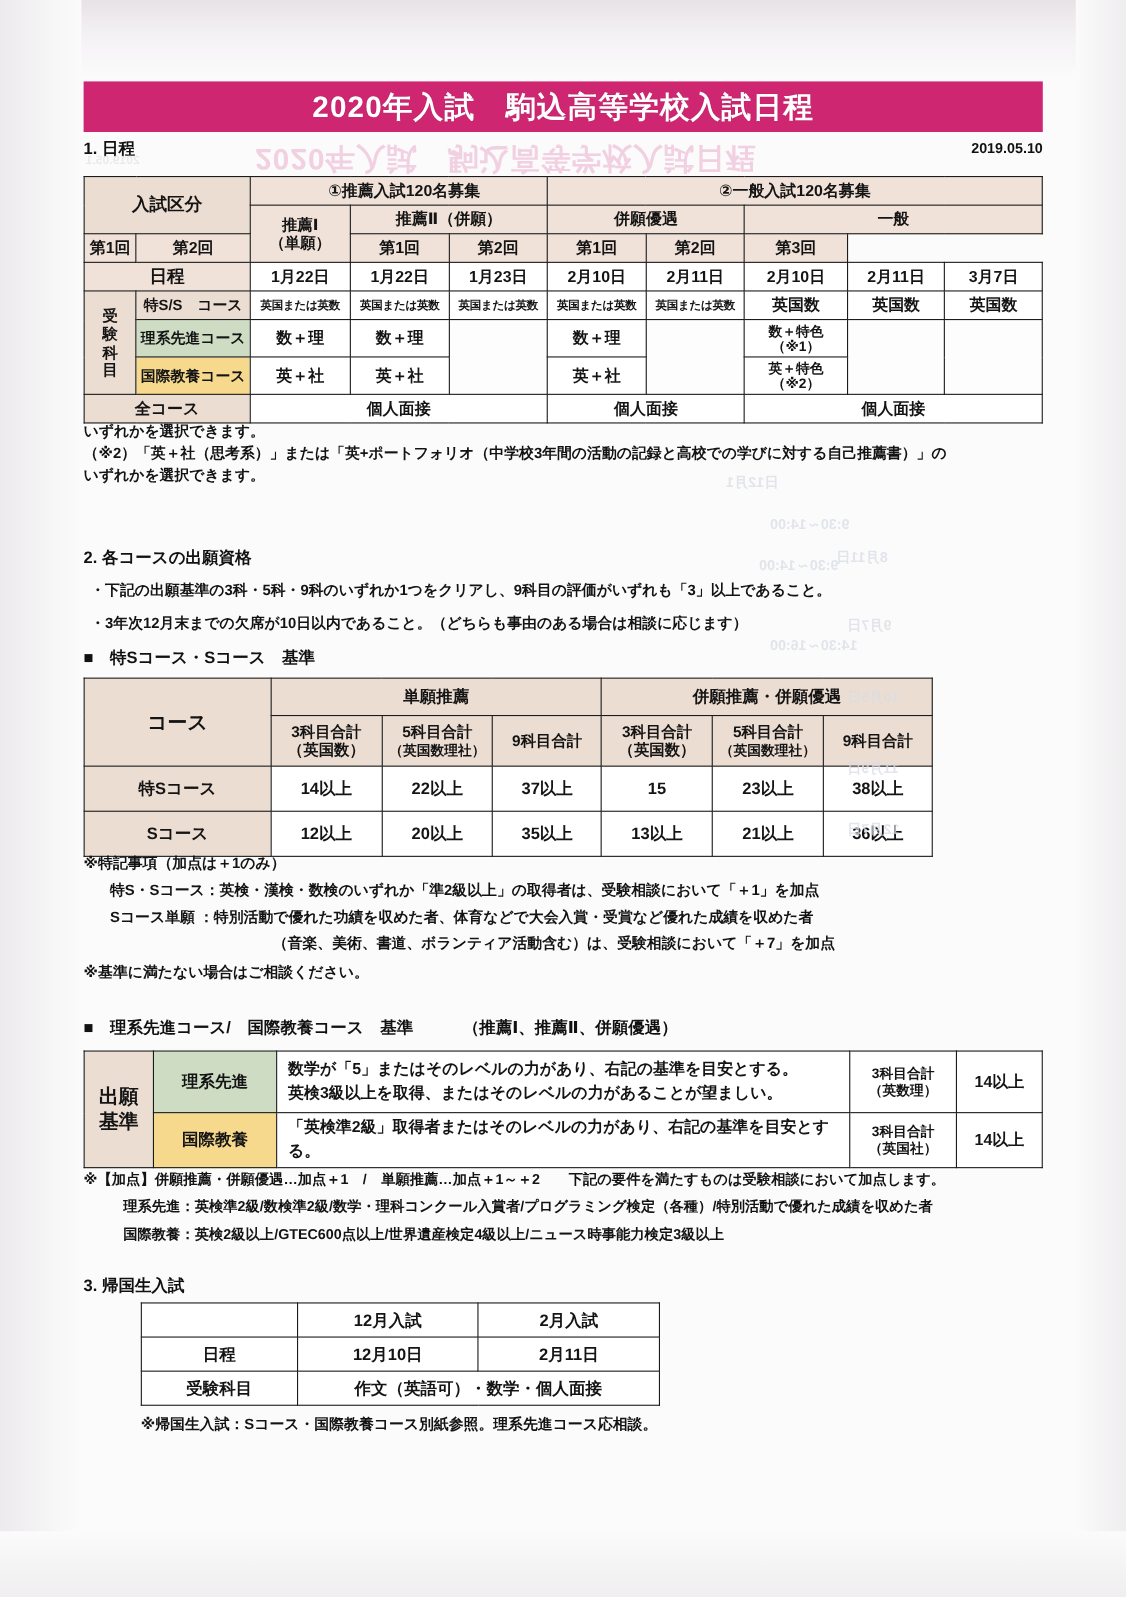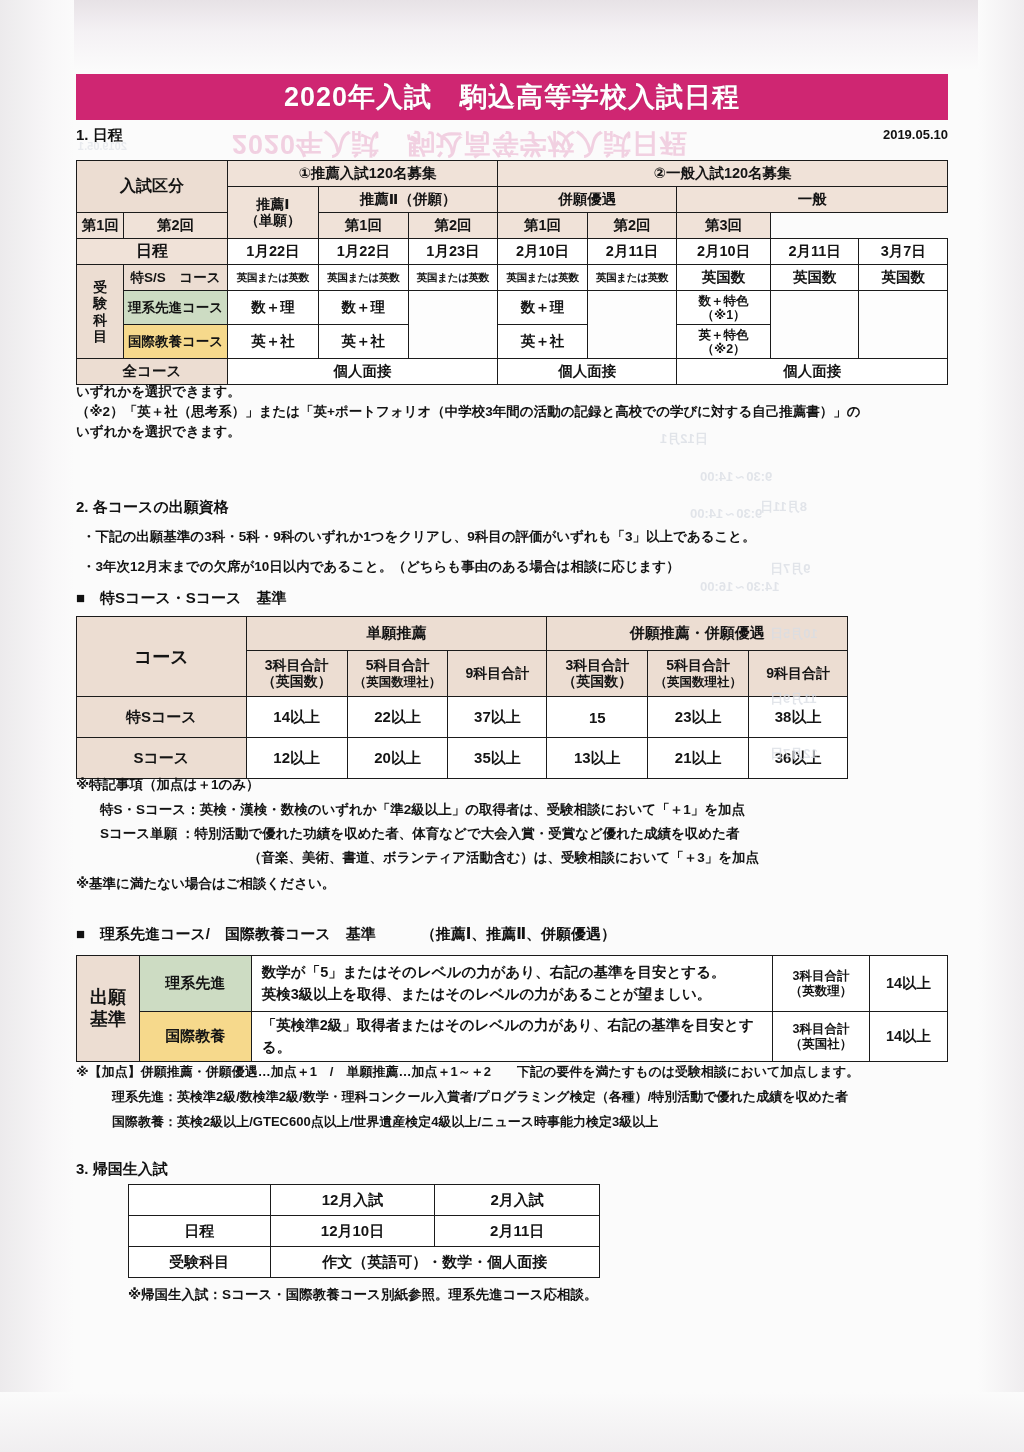--- a/index.html
+++ b/index.html
@@ -274,21 +274,21 @@
         <td>13以上</td>
         <td>21以上</td>
         <td>36以上</td>
       </tr>
     </tbody>
   </table>
 
   <div class="note" style="left:76px; top:775px;">※特記事項（加点は＋1のみ）</div>
   <div class="note" style="left:100px; top:800px;">特S・Sコース：英検・漢検・数検のいずれか「準2級以上」の取得者は、受験相談において「＋1」を加点</div>
   <div class="note" style="left:100px; top:824px;">Sコース単願 ：特別活動で優れた功績を収めた者、体育などで大会入賞・受賞など優れた成績を収めた者</div>
-  <div class="note" style="left:248px; top:848px;">（音楽、美術、書道、ボランティア活動含む）は、受験相談において「＋3」を加点</div>
+  <div class="note" style="left:248px; top:848px;">（音楽、美術、書道、ボランティア活動含む）は、受験相談において「＋7」を加点</div>
   <div class="note" style="left:76px; top:874px;">※基準に満たない場合はご相談ください。</div>
 
   <div class="sec-h" style="left:76px; top:925px;">■　理系先進コース/　国際教養コース　基準　　　（推薦Ⅰ、推薦Ⅱ、併願優遇）</div>
 
   <table class="grid" id="crit2">
     <colgroup>
       <col style="width:63px">
         <col style="width:112px">
       <col style="width:522px">
         <col style="width:97px">

